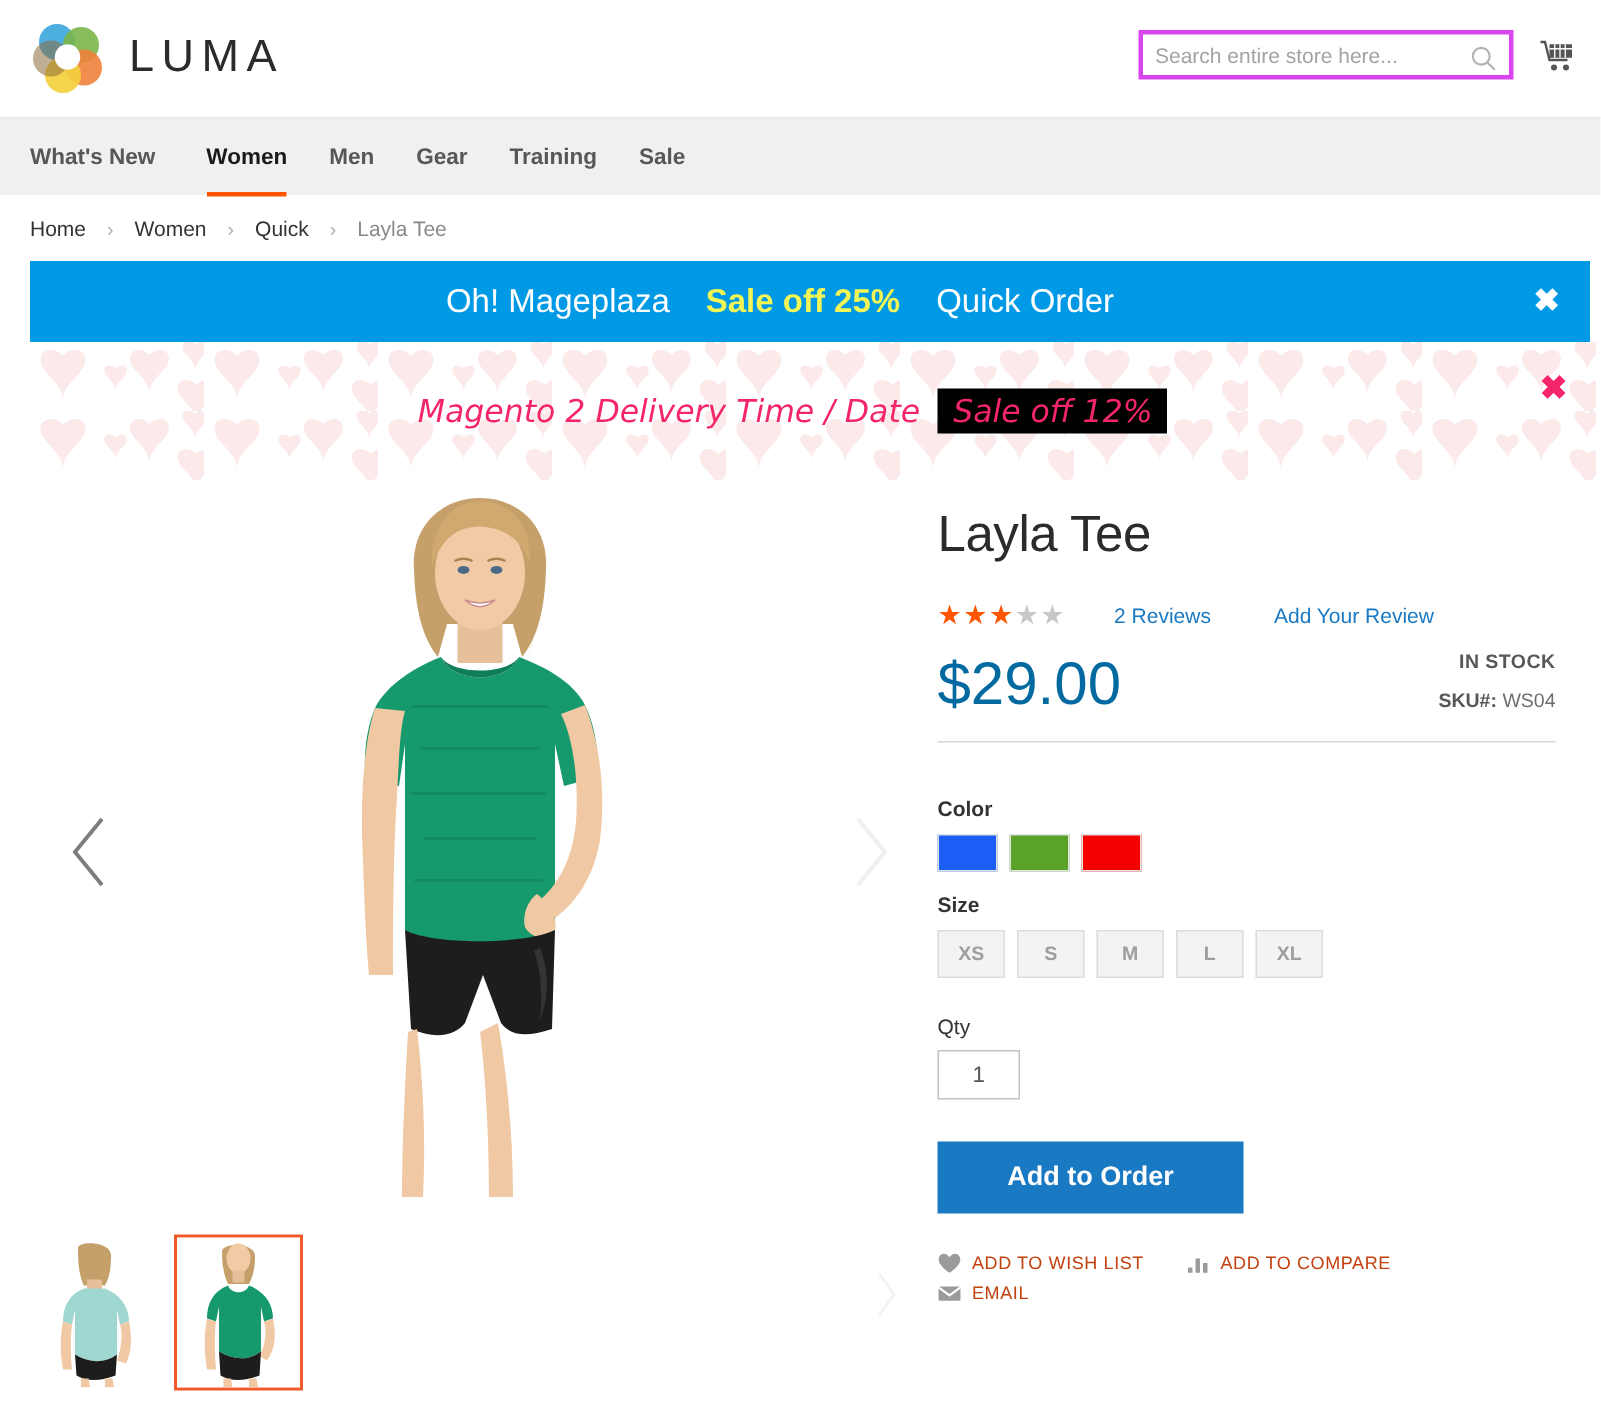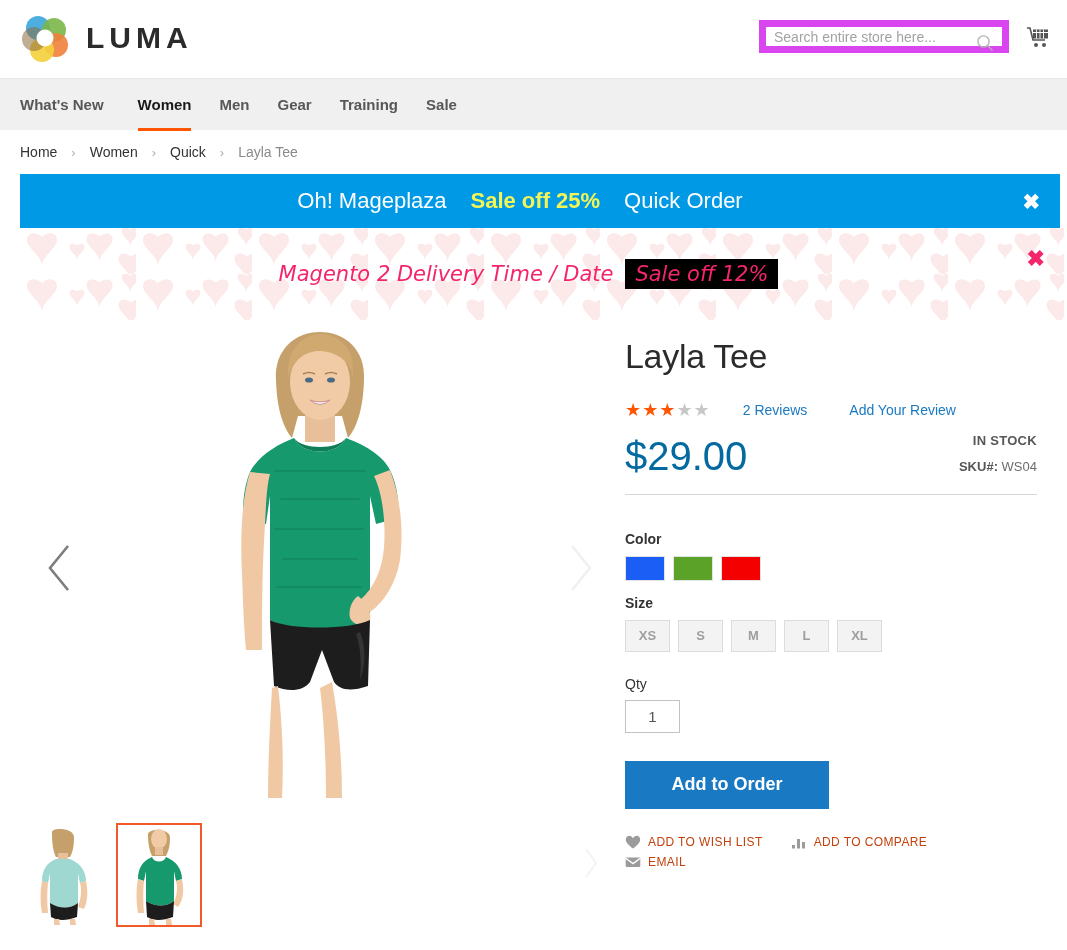--- a/index.html
+++ b/index.html
@@ -17,29 +17,29 @@
     position: relative; height: 78px; background: #fff;
   }
   .logo-wrap {
     position: absolute; left: 20px; top: 12px;
     display: flex; align-items: center; gap: 14px;
   }
   .logo-mark { width: 52px; height: 52px; position: relative; }
   .logo-mark svg { display: block; }
   .logo-text {
     font-size: 30px; letter-spacing: 5px; color: #2b2b2b;
-    font-weight: 700;
+    font-weight: 400;
   }
   .header-right {
     position: absolute; right: 16px; top: 20px;
     display: flex; align-items: center; gap: 16px;
   }
   .search-box {
     position: relative; width: 250px; height: 33px;
-    border: 7px solid #d946ef; background: #fff;
+    border: 3px solid #d946ef; background: #fff;
     display: flex; align-items: center;
   }
   .search-box input {
     border: 0; outline: none; width: 210px; height: 29px;
     padding: 0 8px; font-size: 14px; color: #555;
     font-family: "Liberation Sans", sans-serif; background: transparent;
   }
   .search-box input::placeholder { color: #a3a3a3; }
   .search-ico {
     position: absolute; right: 8px; top: 7px; width: 18px; height: 18px;

